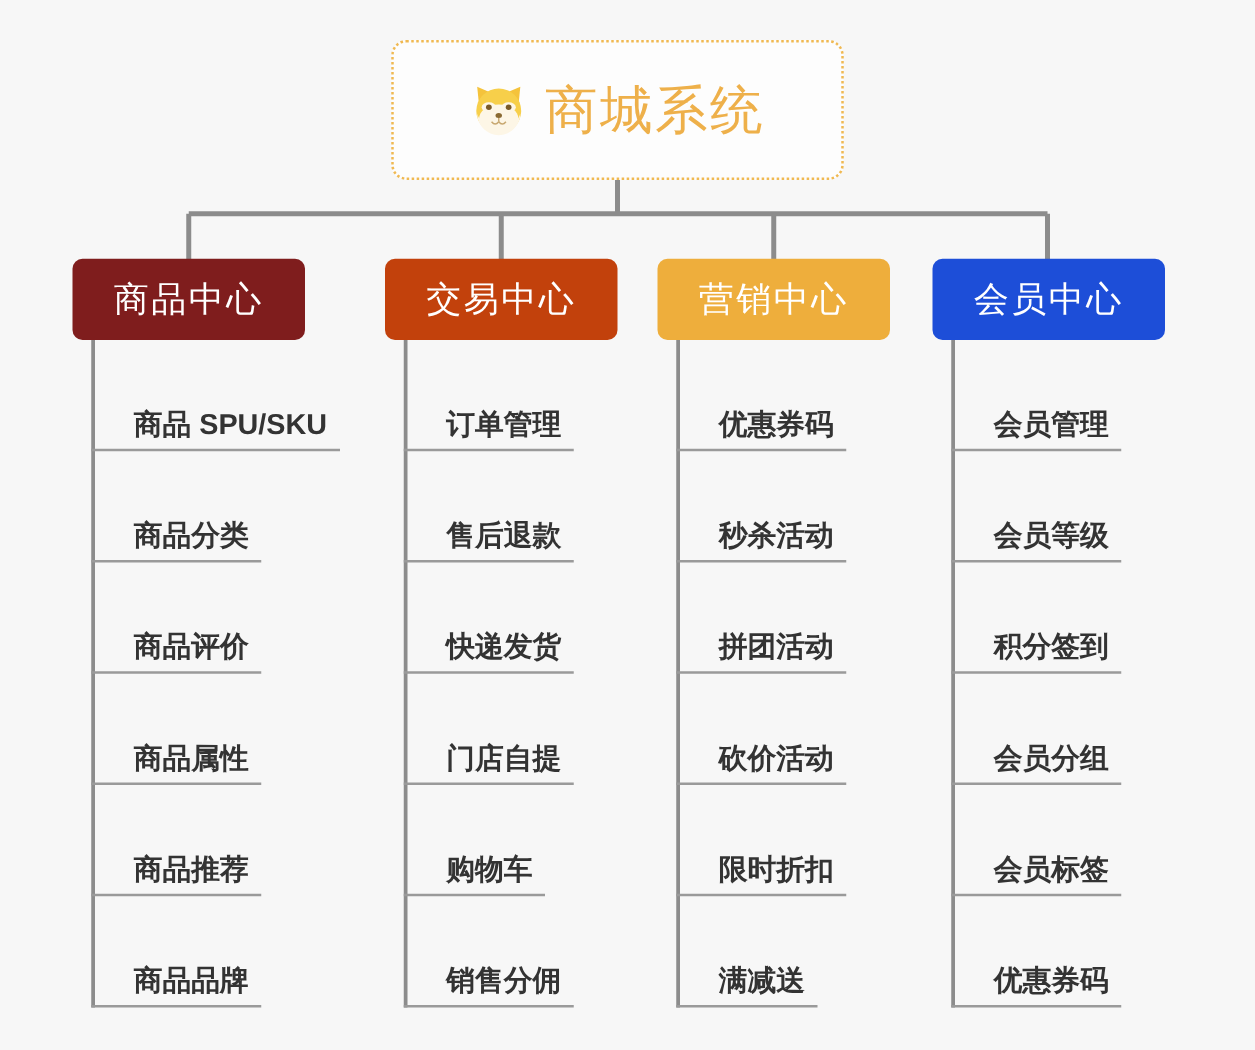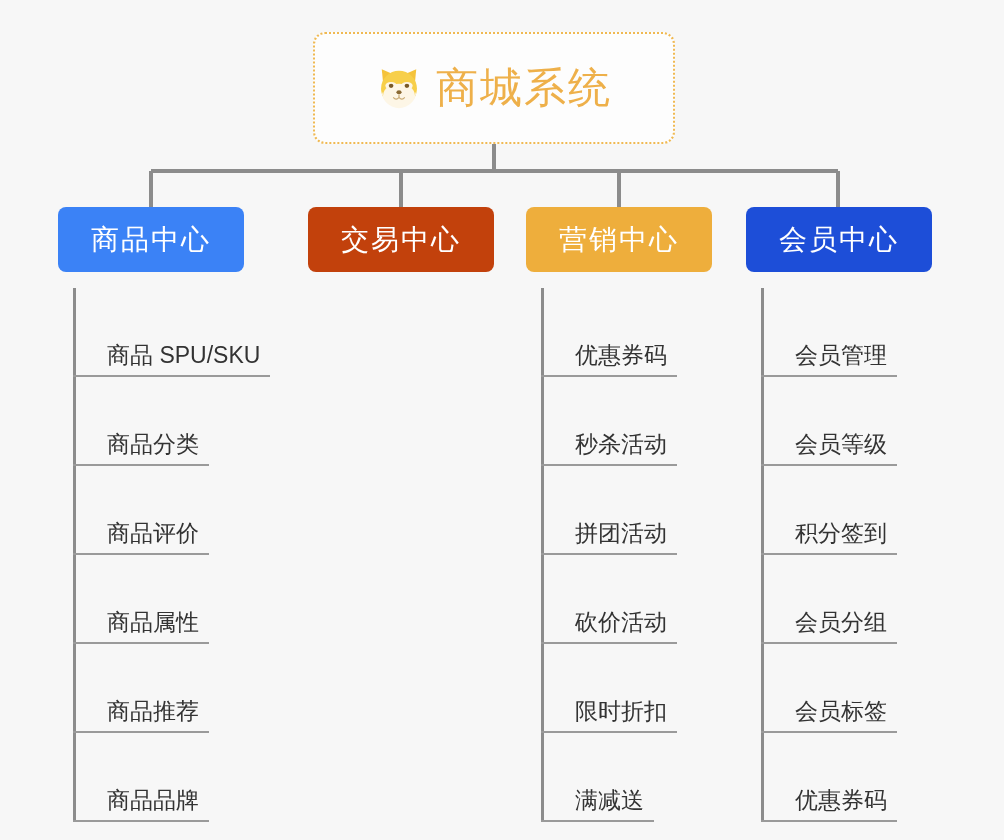--- a/index.html
+++ b/index.html
@@ -74,22 +74,23 @@
     align-items: center;
     justify-content: center;
     color: #ffffff;
     font-size: 28px;
     letter-spacing: 2px;
     white-space: nowrap;
     box-sizing: border-box;
   }
   .branch-items {
     position: relative;
-    margin-top: 16px;
+    margin-top: 0;
     padding-left: 15px;
+    font-weight: bold;
   }
   .branch-spine {
     position: absolute;
     left: 15px;
     top: 0;
     width: 3px;
     background: #8c8c8c;
   }
   .leaf {
     position: relative;
@@ -151,21 +152,21 @@
       <ellipse cx="32" cy="38" rx="3.6" ry="2.8" fill="#8a6a33"></ellipse>
 
       <path d="M32 41 L32 45" stroke="#c8a870" stroke-width="1.6" fill="none"></path>
       <path d="M24 45 Q28 50 32 45" stroke="#c8a870" stroke-width="1.6" fill="none"></path>
       <path d="M32 45 Q36 50 40 45" stroke="#c8a870" stroke-width="1.6" fill="none"></path>
     </svg>
     <span class="root-title" style="color: rgb(238, 176, 74);">商城系统</span>
   </div>
 
   <div class="branch c0">
-    <div class="branch-header" style="background: #3b82f6;">
+    <div class="branch-header" style="background: #7f1d1d;">
       <span>商品中心</span>
     </div>
     <div class="branch-items">
       <div class="branch-spine" style="height: 534px;"></div>
       <div class="leaf">
           <span class="leaf-text">商品 SPU/SKU</span>
         </div>
       <div class="leaf">
           <span class="leaf-text">商品分类</span>
         </div>
@@ -181,20 +182,41 @@
       <div class="leaf">
           <span class="leaf-text">商品品牌</span>
         </div>
     </div>
   </div>
 
   <div class="branch c1">
     <div class="branch-header" style="background: #c2410c;">
       <span>交易中心</span>
     </div>
+    <div class="branch-items">
+      <div class="branch-spine" style="height: 534px;"></div>
+      <div class="leaf">
+          <span class="leaf-text">订单管理</span>
+        </div>
+      <div class="leaf">
+          <span class="leaf-text">售后退款</span>
+        </div>
+      <div class="leaf">
+          <span class="leaf-text">快递发货</span>
+        </div>
+      <div class="leaf">
+          <span class="leaf-text">门店自提</span>
+        </div>
+      <div class="leaf">
+          <span class="leaf-text">购物车</span>
+        </div>
+      <div class="leaf">
+          <span class="leaf-text">销售分佣</span>
+        </div>
+    </div>
   </div>
 
   <div class="branch c2">
     <div class="branch-header" style="background: rgb(238, 174, 60);">
       <span>营销中心</span>
     </div>
     <div class="branch-items">
       <div class="branch-spine" style="height: 534px;"></div>
       <div class="leaf">
           <span class="leaf-text">优惠券码</span>

